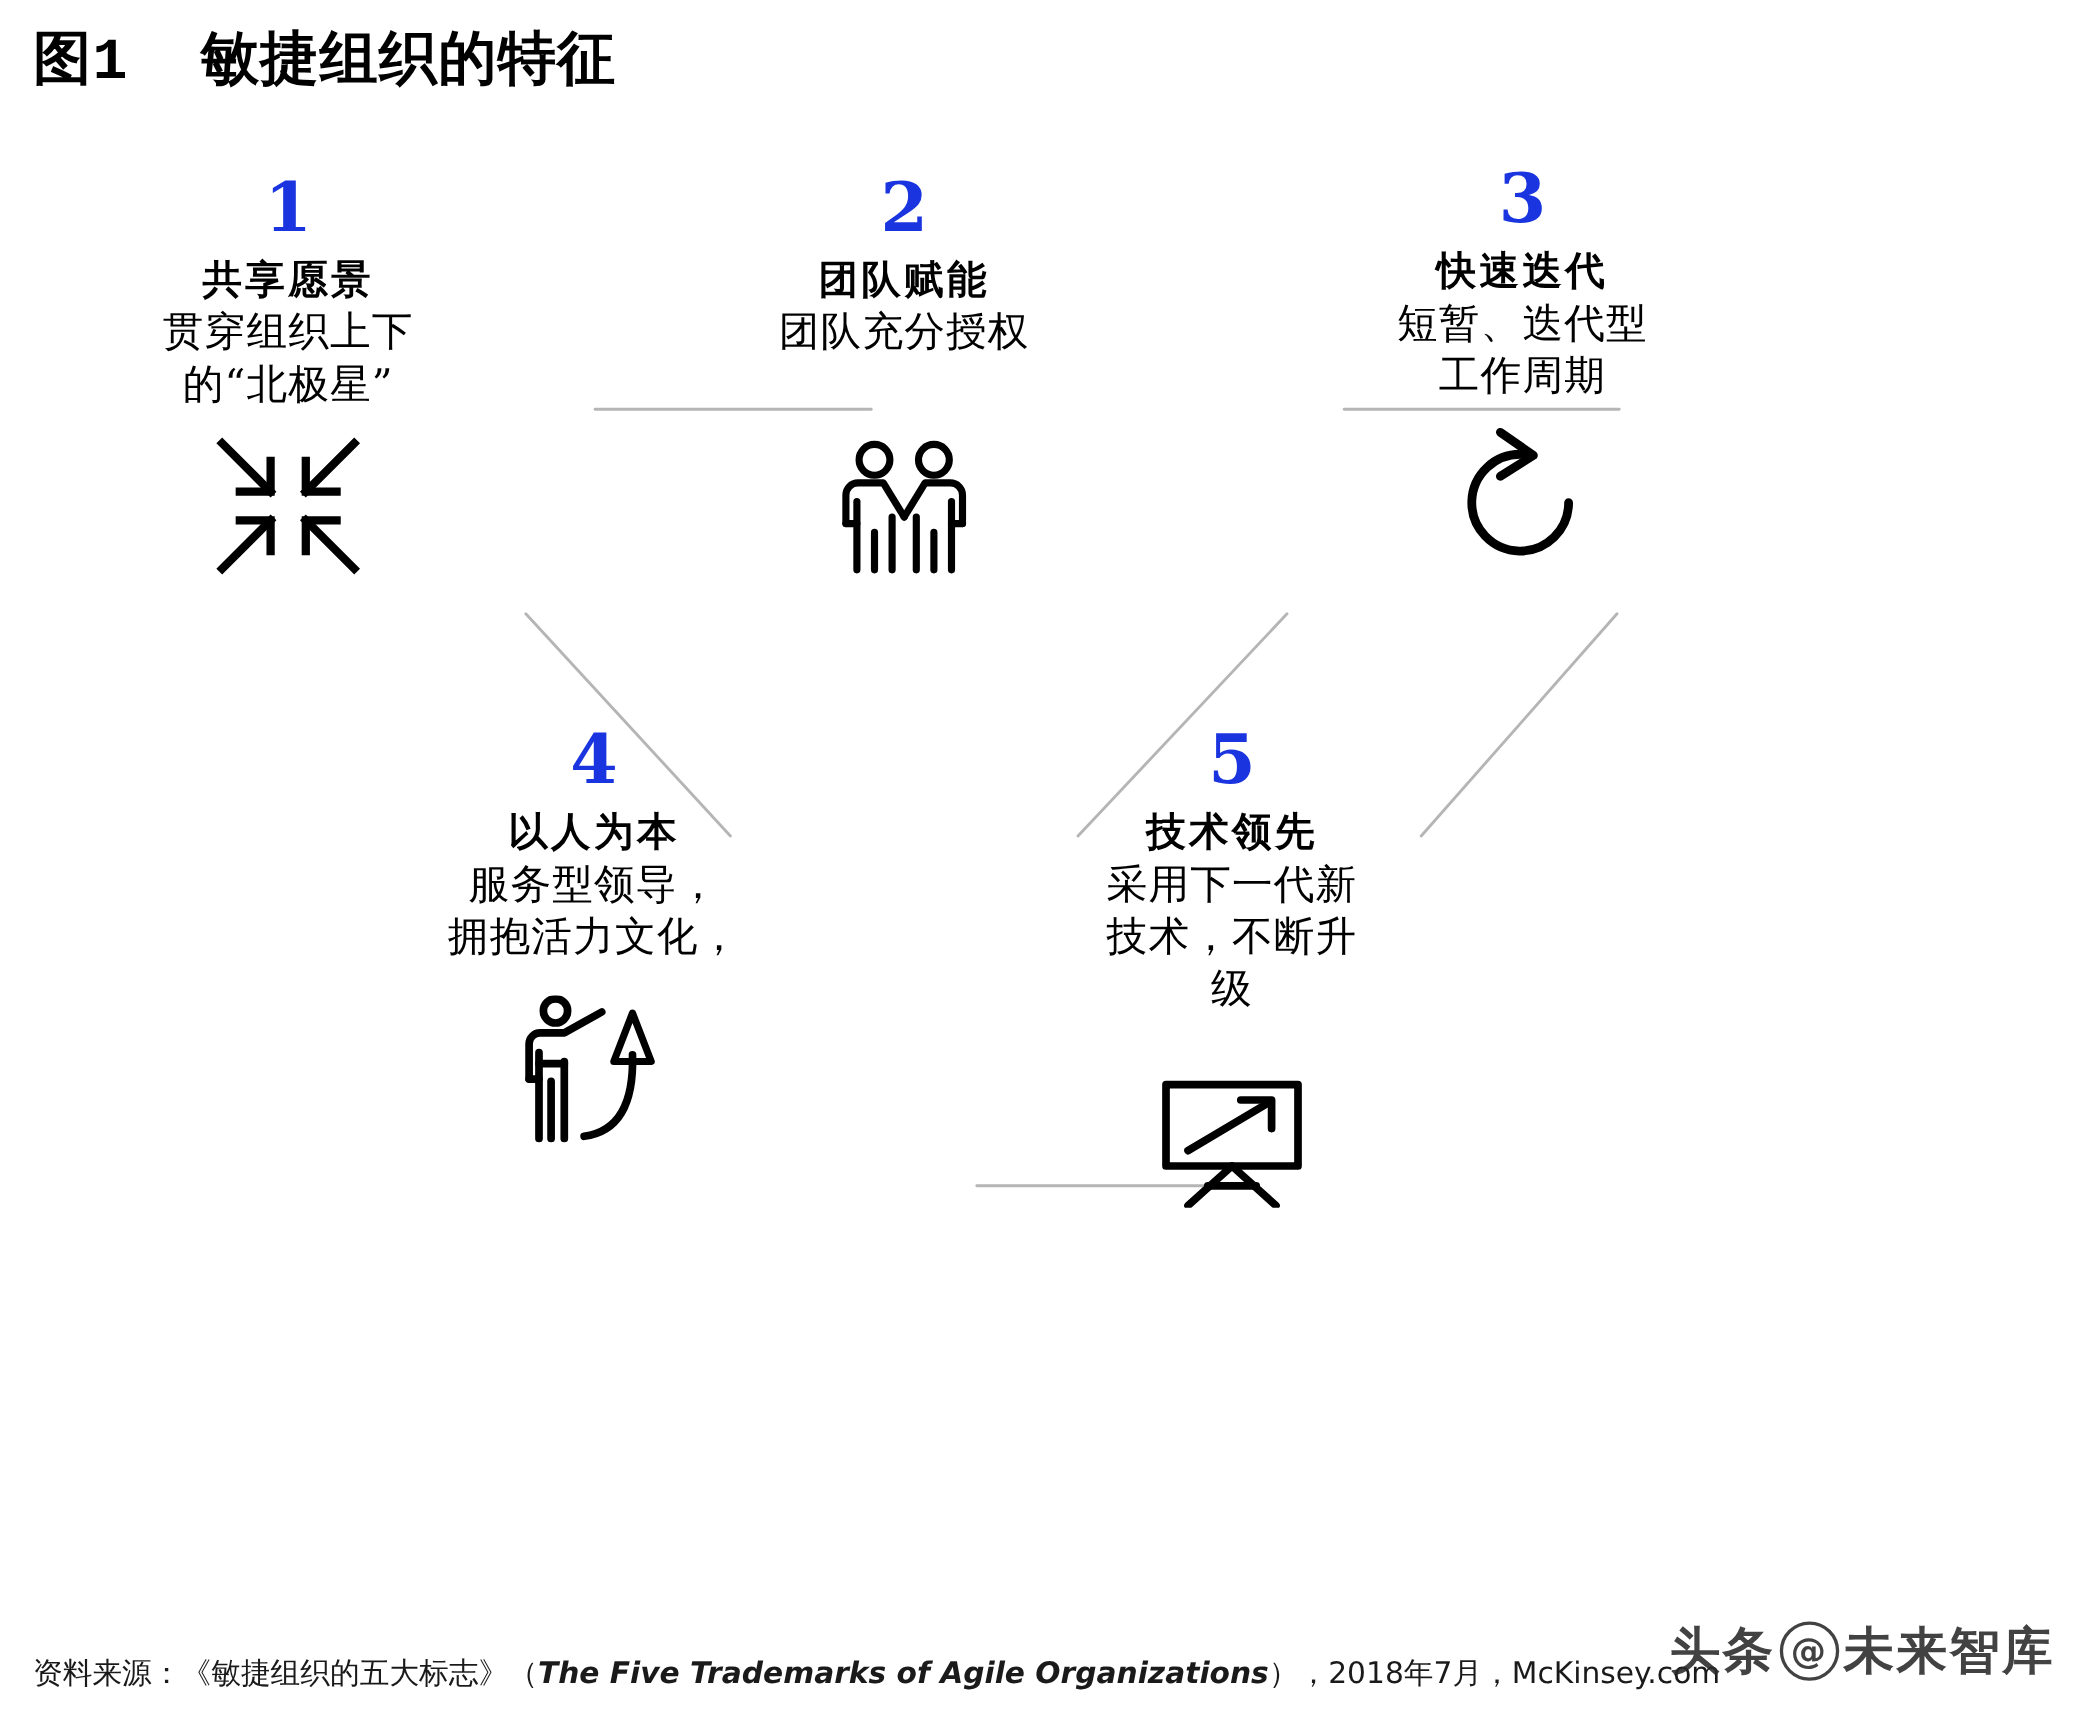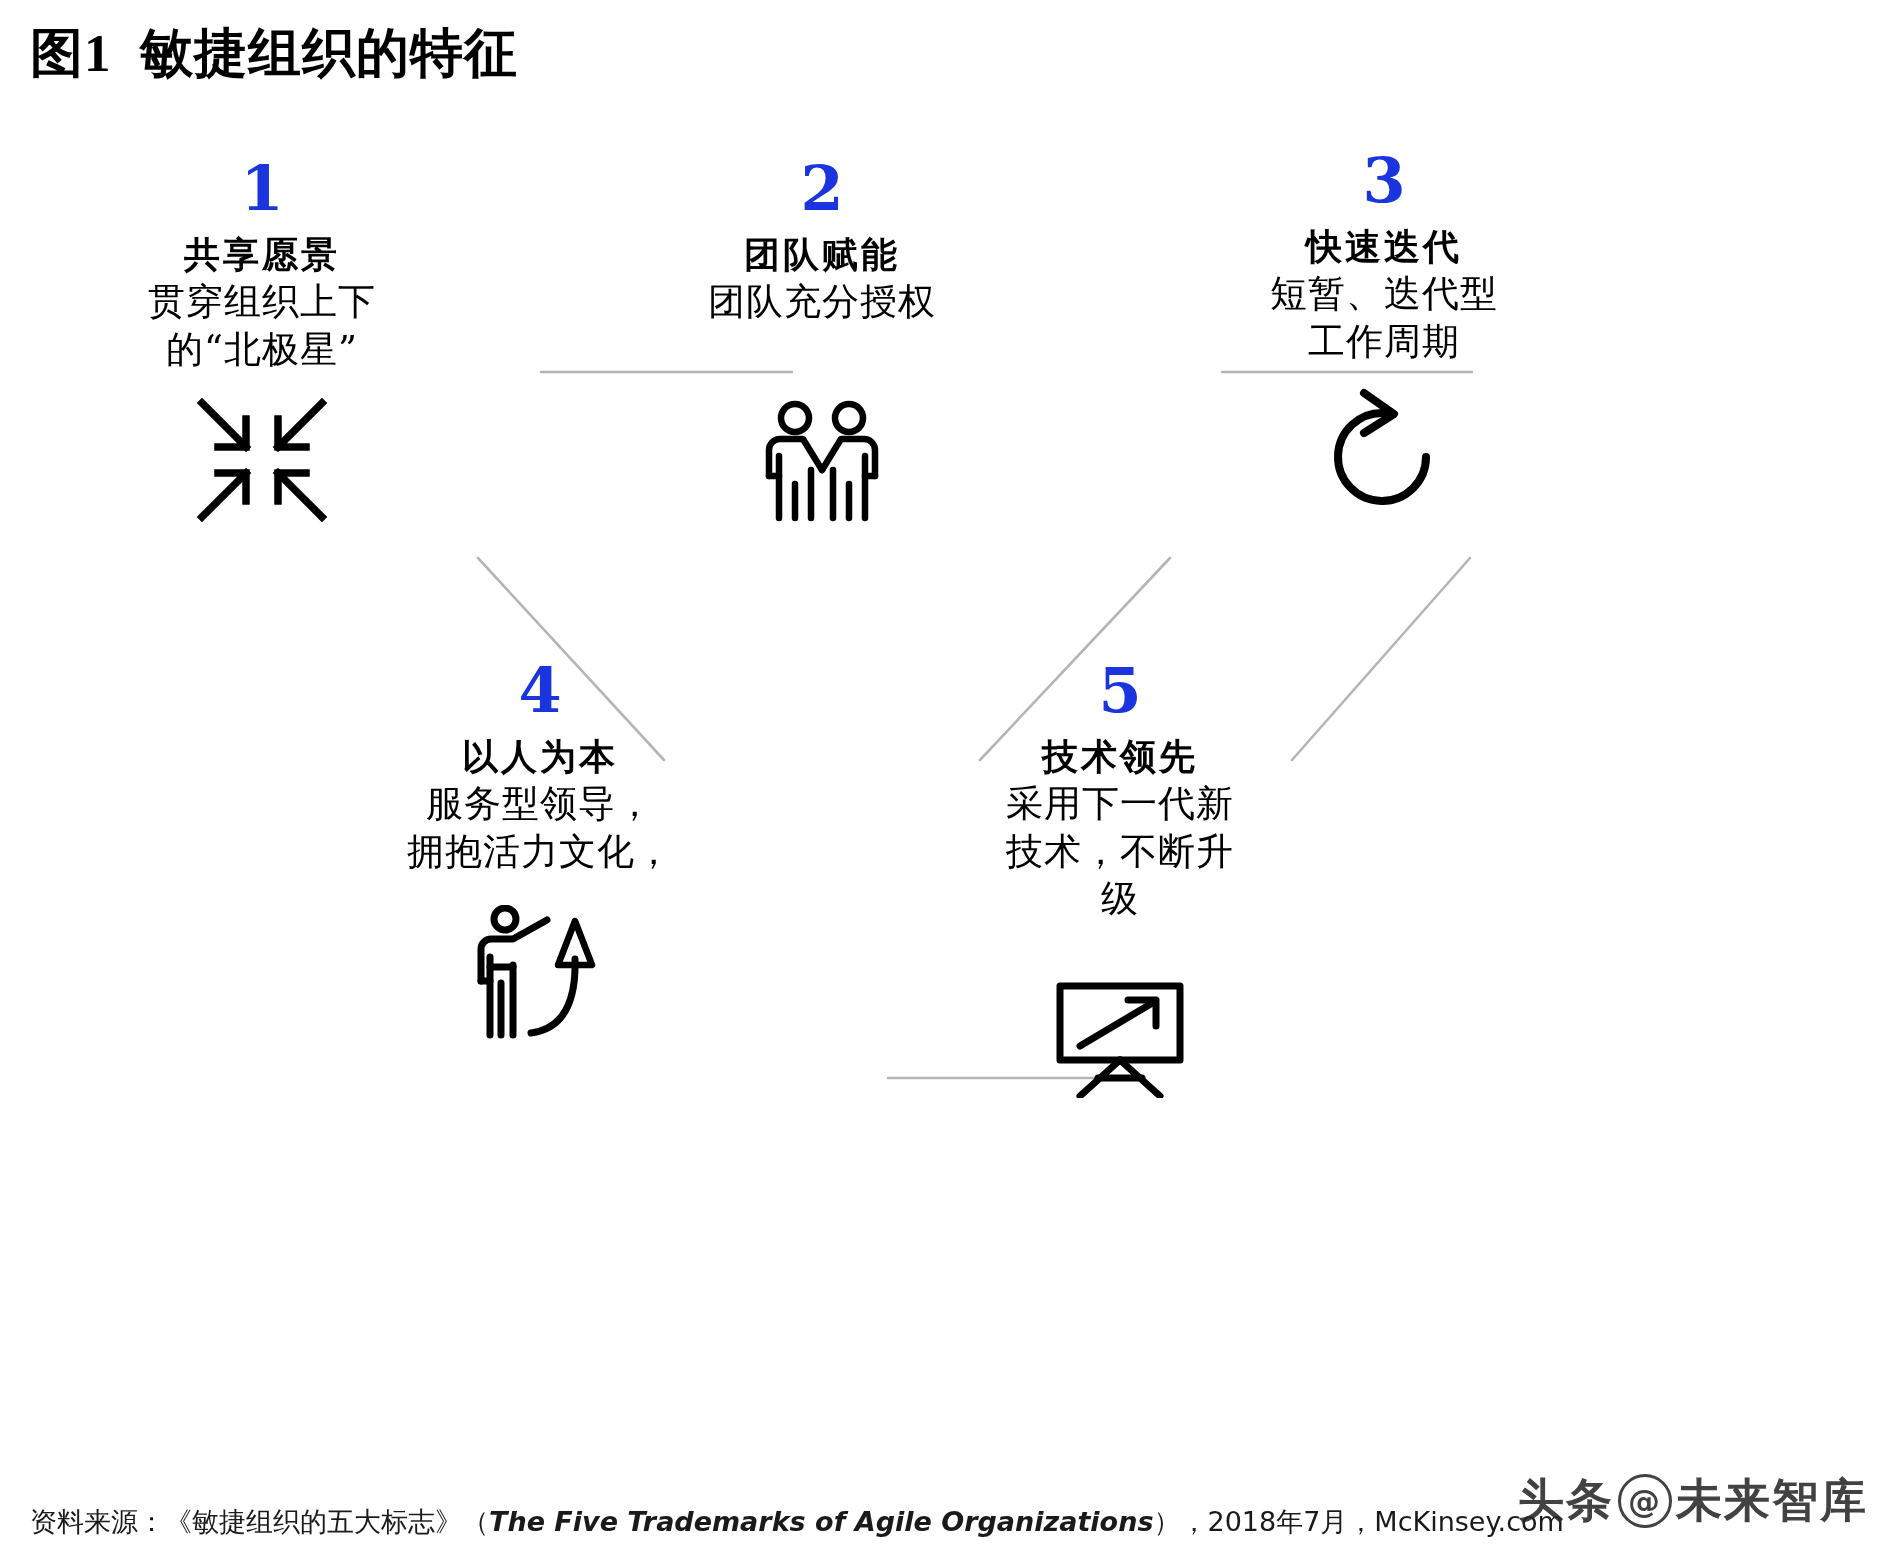--- a/index.html
+++ b/index.html
@@ -16,21 +16,21 @@
     font-family: "Liberation Sans", "DejaVu Sans", sans-serif;
     color: #000000;
     -webkit-font-smoothing: antialiased;
   }
 
   
   #page-title {
     position: absolute;
     left: 30px;
     top: 18px;
-    font-family: Liberation Serif, serif;
+    font-family: Liberation Mono, monospace;
     font-size: 53px;
     font-weight: 700;
     letter-spacing: 1px;
     color: #000000;
     white-space: pre;
   }
 
   
   #diagram {
     position: absolute;

